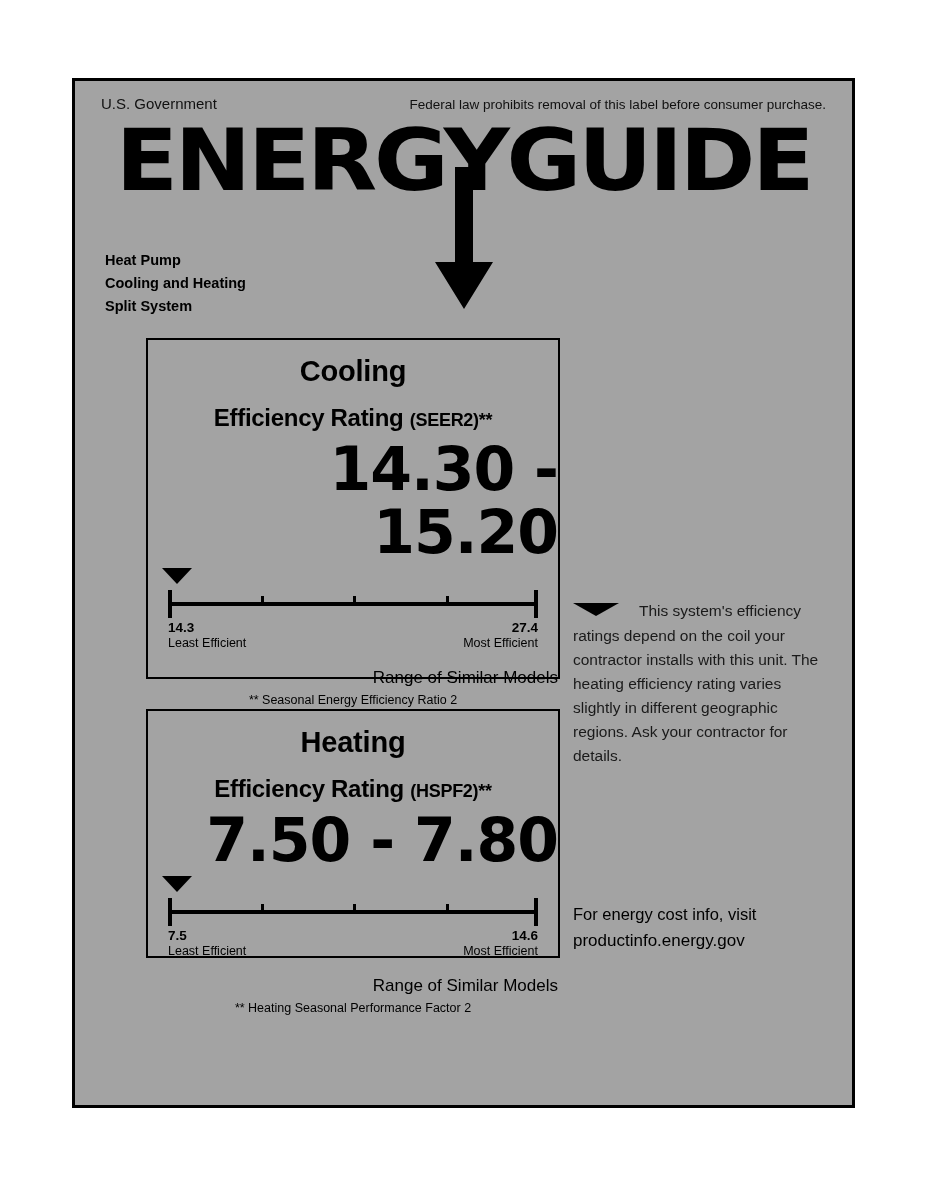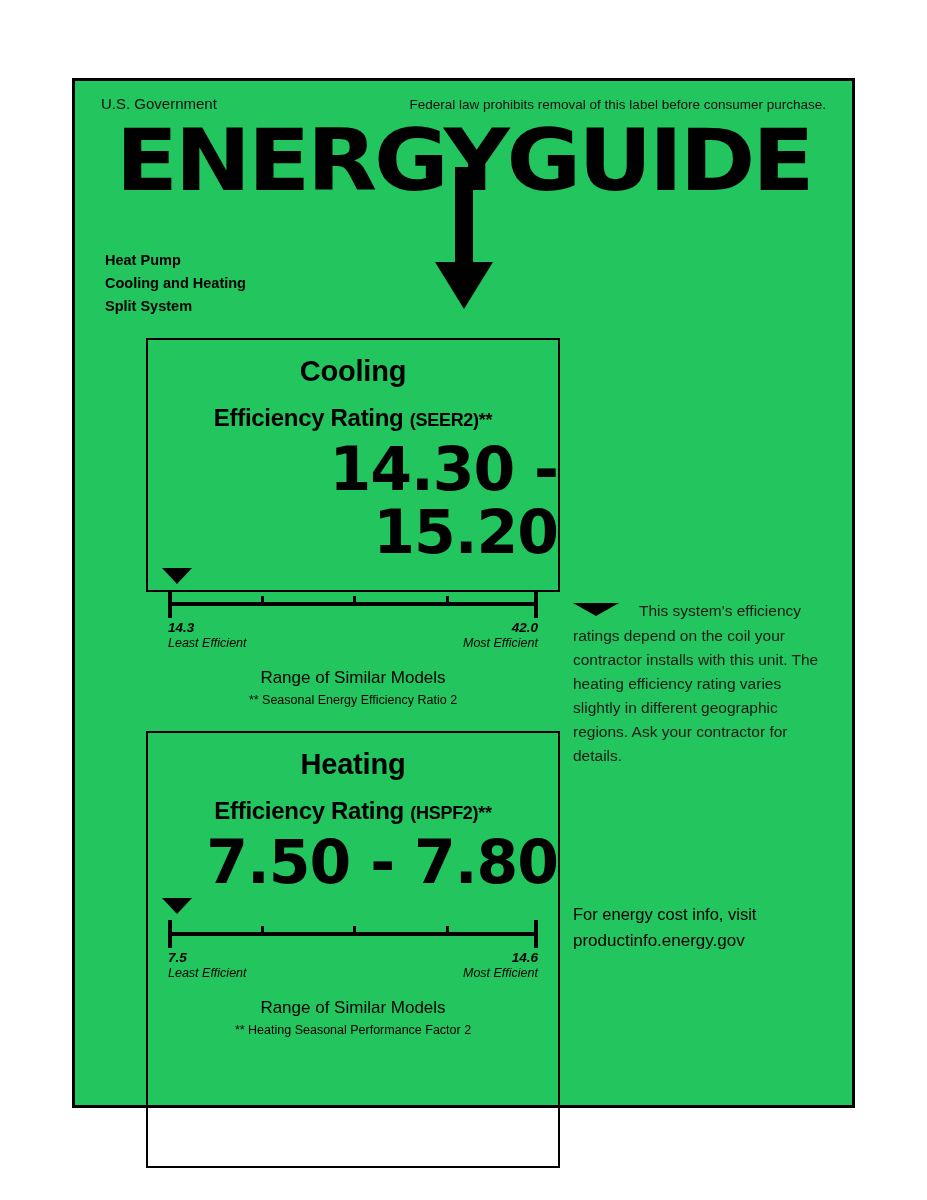--- a/index.html
+++ b/index.html
@@ -13,21 +13,21 @@
     font-family: "Liberation Sans", sans-serif;
     position: relative;
     overflow: hidden;
   }
   .label {
     position: absolute;
     left: 72px;
     top: 78px;
     width: 783px;
     height: 1030px;
-    background: #22c55e;
+    background: #a3a3a3;
     border: 3px solid #000;
     box-sizing: border-box;
   }
   
   .topline {
     position: absolute;
     top: 14px;
     left: 26px;
     right: 26px;
     display: flex;
@@ -87,22 +87,22 @@
   }
 
   
   .box {
     position: absolute;
     left: 71px;
     width: 414px;
     border: 2px solid #000;
     box-sizing: border-box;
   }
-  #cooling-box { top: 257px; height: 254px; }
-  #heating-box { top: 650px; height: 437px; }
+  #cooling-box { top: 257px; height: 341px; }
+  #heating-box { top: 628px; height: 249px; }
 
   .box-title {
     text-align: center;
     font-size: 29px;
     font-weight: bold;
     margin-top: 15px;
     letter-spacing: -0.2px;
   }
   .box-sub {
     text-align: center;
@@ -122,21 +122,20 @@
     letter-spacing: -1px;
     margin-top: 6px;
     line-height: 1.05;
   }
 
   
   .scale-wrap {
     position: relative;
     margin: 4px 20px 0 20px;
     height: 96px;
-    font-style: italic;
   }
   .pointer {
     position: absolute;
     top: 0;
     width: 0;
     height: 0;
     border-left: 15px solid transparent;
     border-right: 15px solid transparent;
     border-top: 16px solid #000;
   }
@@ -174,21 +173,21 @@
   .scale-num.right { right: 0; }
   .scale-cap {
     position: absolute;
     top: 68px;
     font-size: 12.5px;
   }
   .scale-cap.left { left: 0; }
   .scale-cap.right { right: 0; }
 
   .range-text {
-    text-align: center;
+    text-align: right;
     font-size: 17px;
     margin-top: 4px;
   }
   .footnote {
     text-align: center;
     font-size: 12.5px;
     margin-top: 5px;
   }
 
   
@@ -255,21 +254,21 @@
 
     <div class="scale-wrap">
       <div class="pointer" style="left: calc(2% - 13px);"></div>
       <div class="scale-line"></div>
       <div class="tick-end left"></div>
       <div class="tick-end right"></div>
       <div class="tick-mid" style="left:25%;"></div>
       <div class="tick-mid" style="left:50%;"></div>
       <div class="tick-mid" style="left:75%;"></div>
       <div class="scale-num left">14.3</div>
-      <div class="scale-num right">42.0</div>
+      <div class="scale-num right">27.4</div>
       <div class="scale-cap left">Least Efficient</div>
       <div class="scale-cap right">Most Efficient</div>
     </div>
 
     <div class="range-text">Range of Similar Models</div>
     <div class="footnote">** Seasonal Energy Efficiency Ratio 2</div>
   </div>
 
   <div class="box" id="heating-box">
     <div class="box-title">Heating</div>

